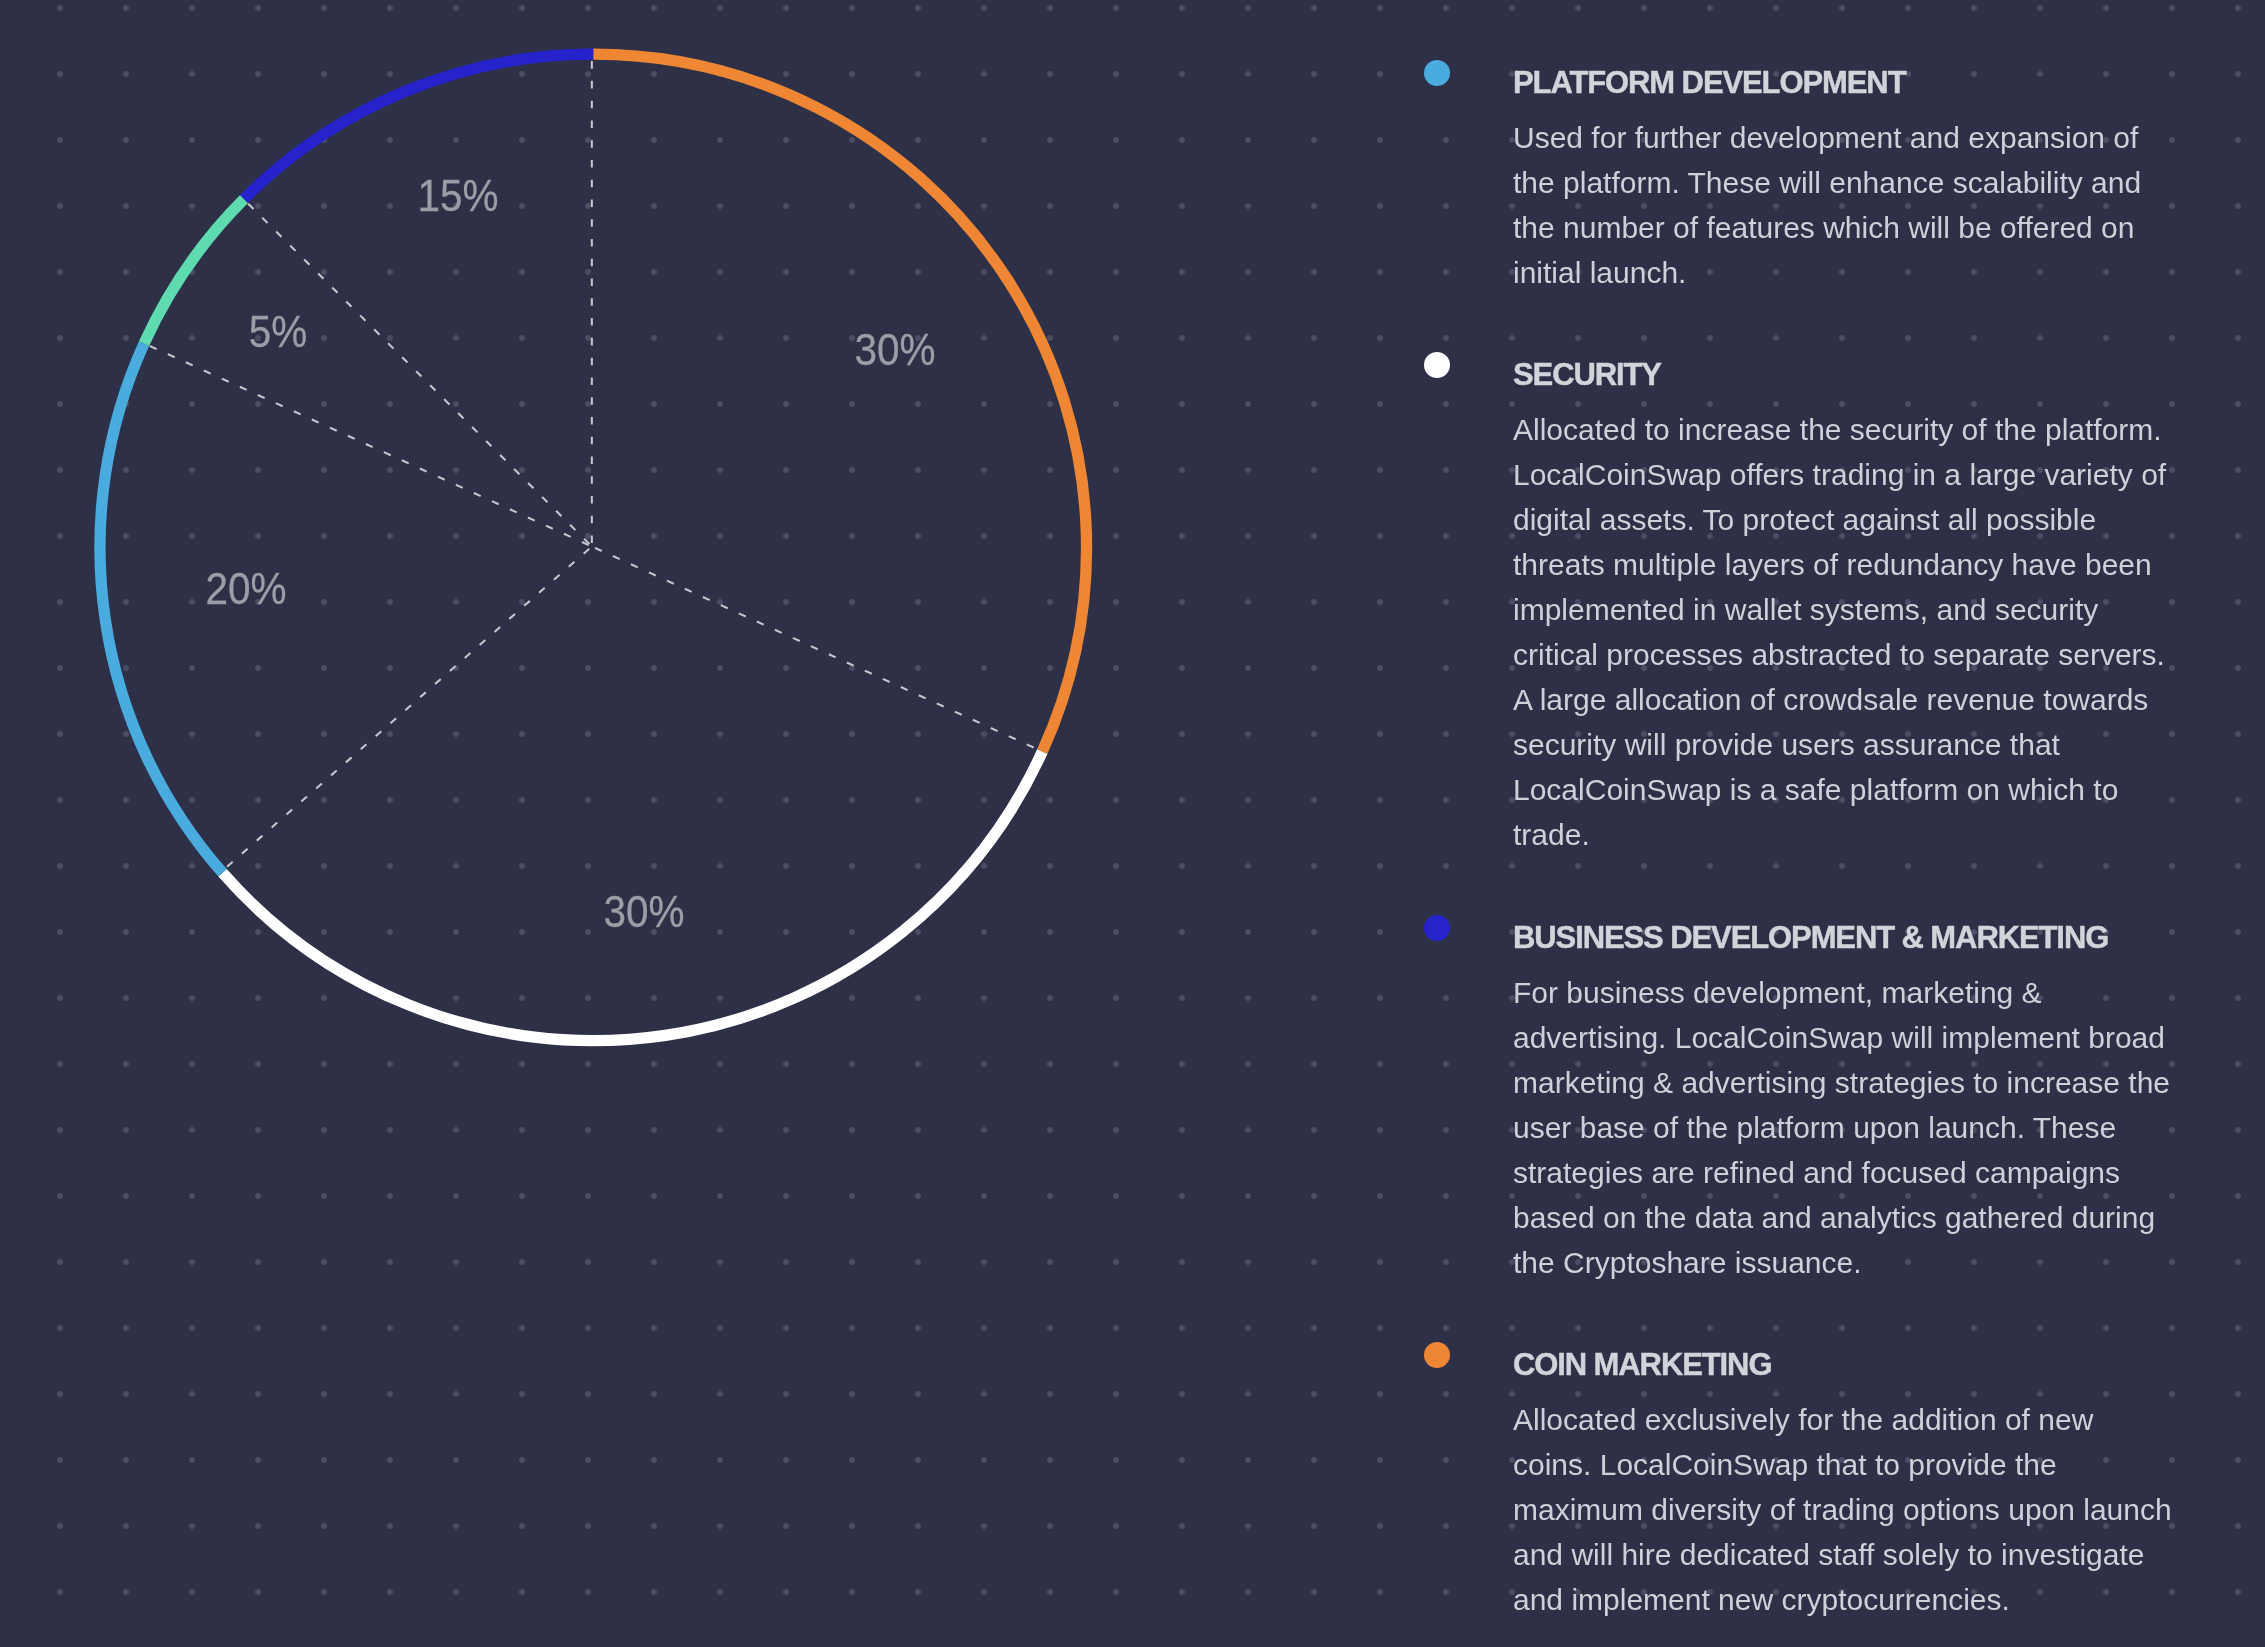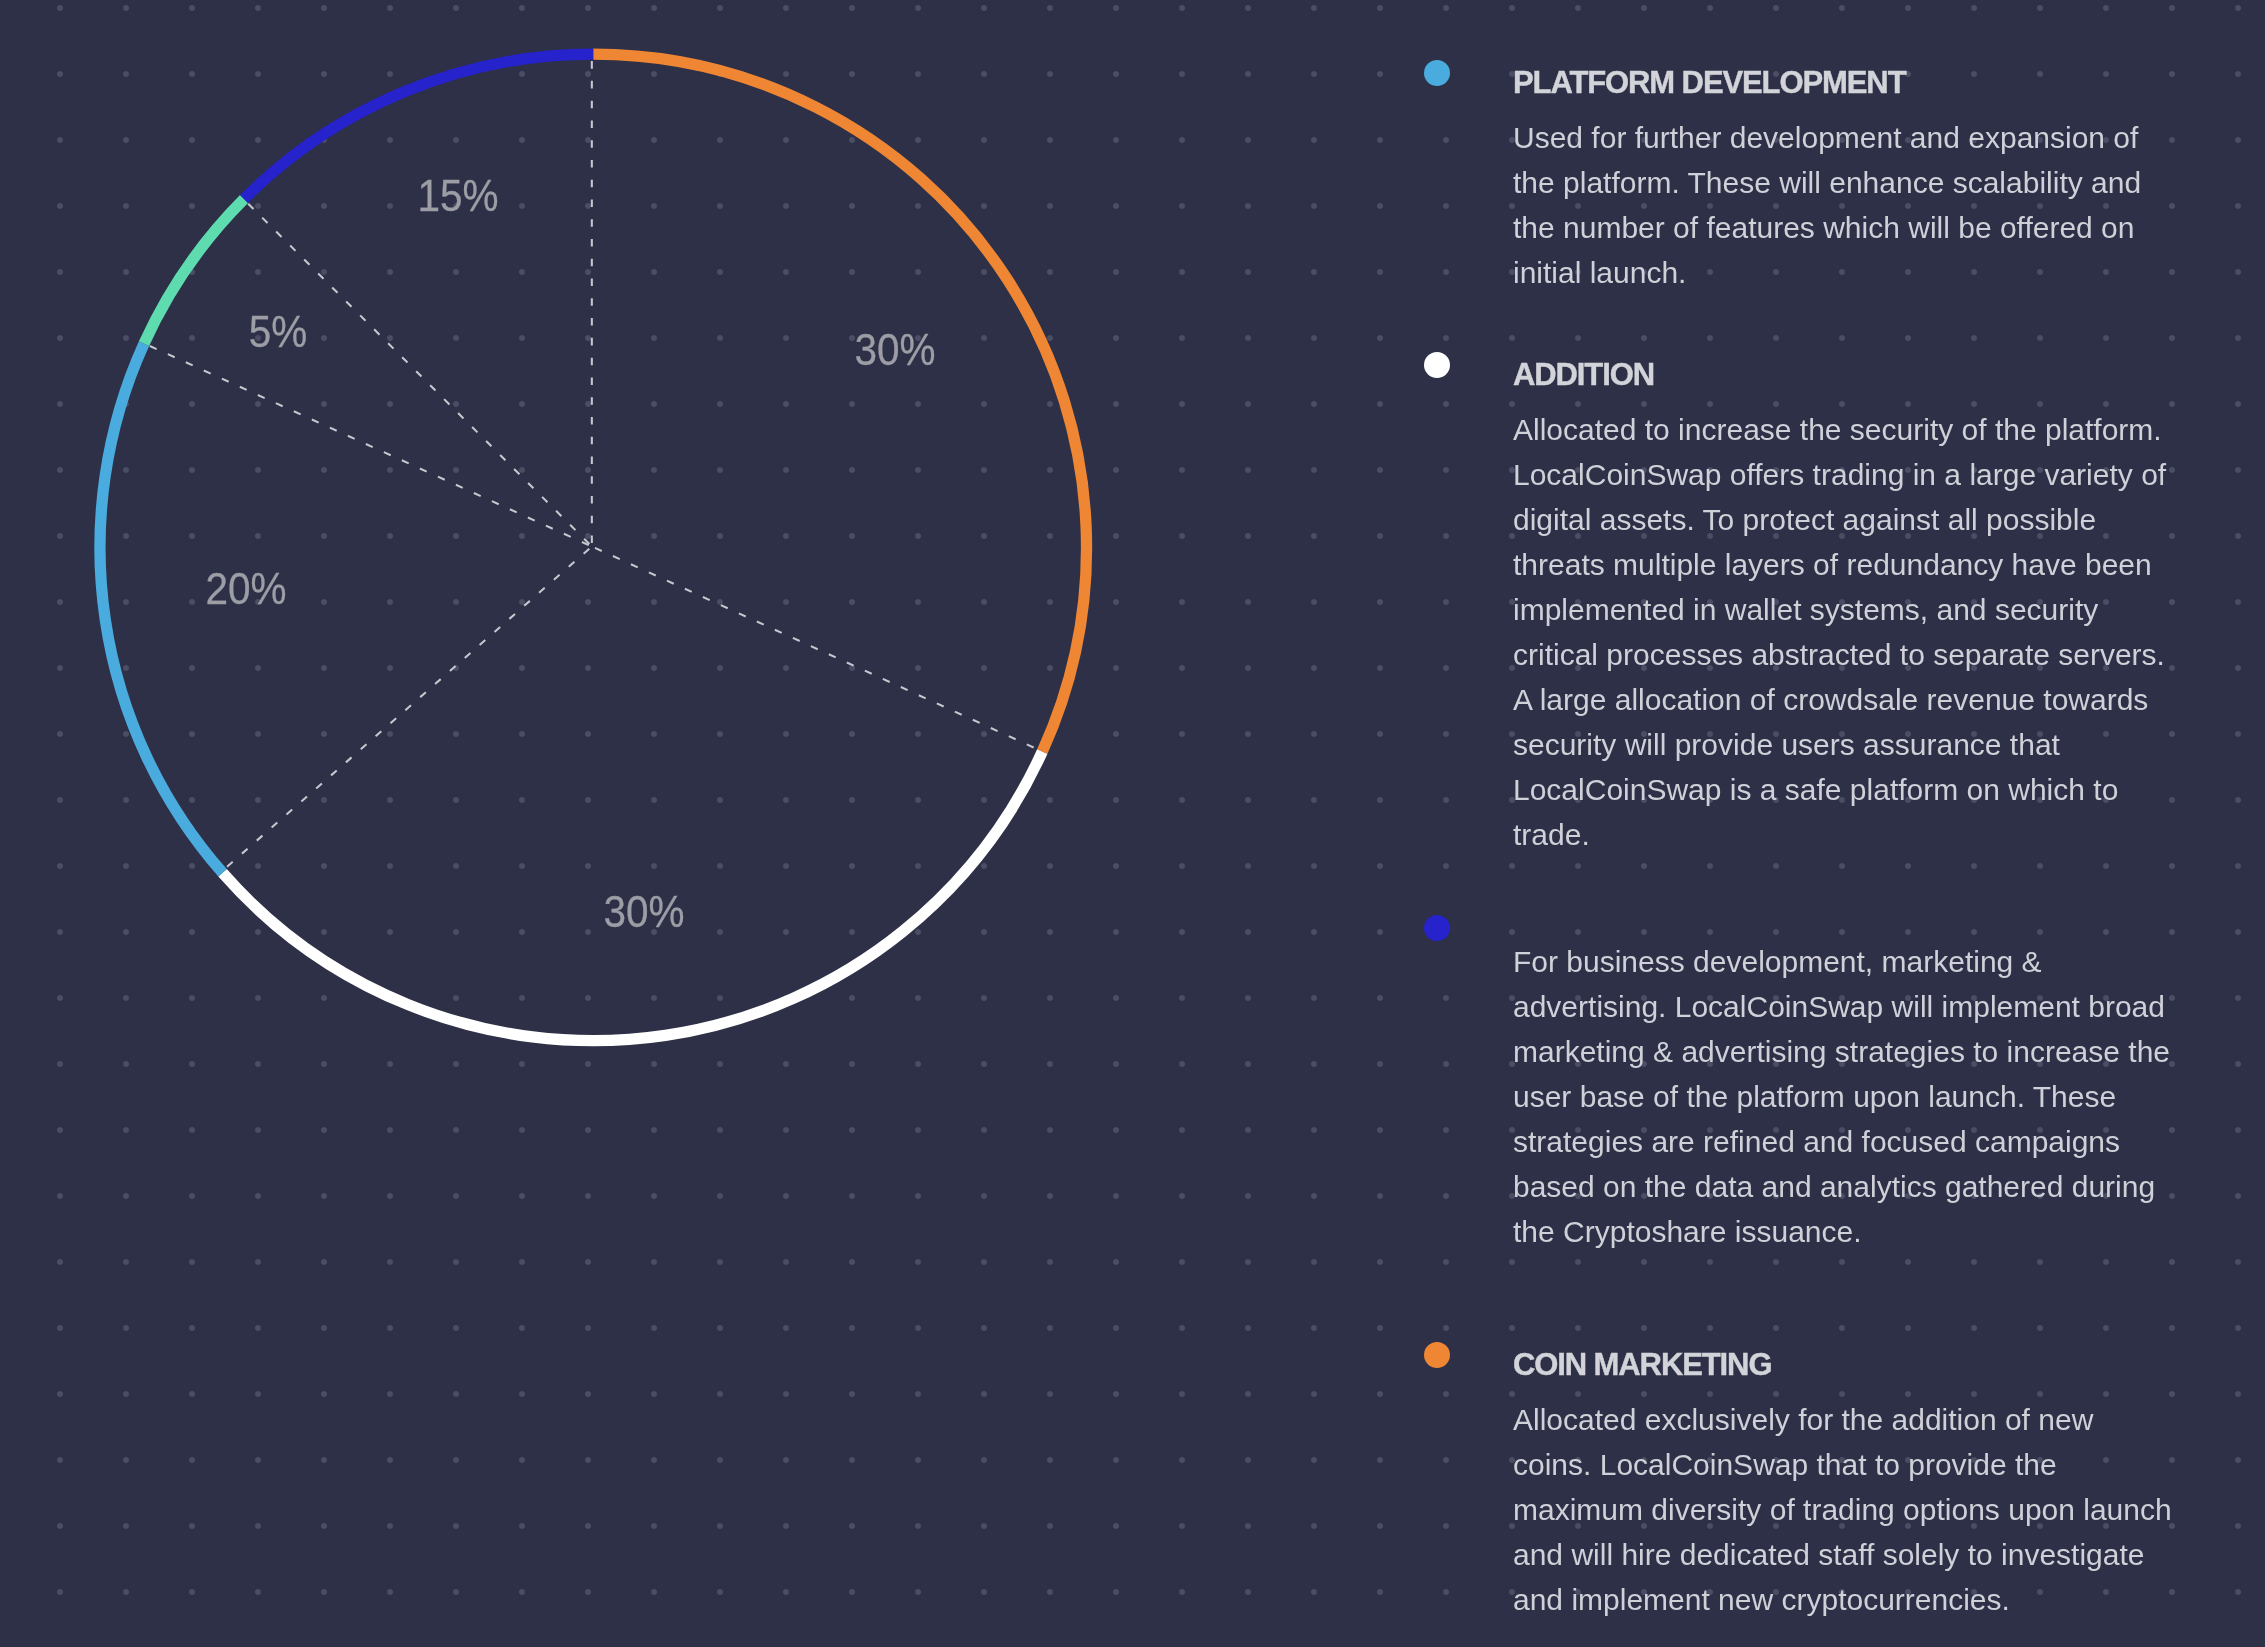--- a/index.html
+++ b/index.html
@@ -48,27 +48,28 @@
     <div class="item" style="top:55px">
       <span class="dot" style="background: rgb(74, 171, 222);"></span>
       <div class="ltext">
         <div class="head">PLATFORM DEVELOPMENT</div>
         <div class="body">Used for further development and expansion of the platform. These will enhance scalability and the number of features which will be offered on initial launch.</div>
       </div>
     </div>
     <div class="item" style="top:347px">
       <span class="dot" style="background: rgb(255, 255, 255);"></span>
       <div class="ltext">
-        <div class="head">ADDITION</div>
+        <div class="head">SECURITY</div>
         <div class="body">Allocated to increase the security of the platform. LocalCoinSwap offers trading in a large variety of digital assets. To protect against all possible threats multiple layers of redundancy have been implemented in wallet systems, and security critical processes abstracted to separate servers. A large allocation of crowdsale revenue towards security will provide users assurance that LocalCoinSwap is a safe platform on which to trade.</div>
       </div>
     </div>
     <div class="item" style="top:910px">
       <span class="dot" style="background: rgb(38, 34, 204);"></span>
       <div class="ltext">
+        <div class="head">BUSINESS DEVELOPMENT &amp; MARKETING</div>
         <div class="body">For business development, marketing &amp; advertising. LocalCoinSwap will implement broad marketing &amp; advertising strategies to increase the user base of the platform upon launch. These strategies are refined and focused campaigns based on the data and analytics gathered during the Cryptoshare issuance.</div>
       </div>
     </div>
     <div class="item" style="top:1337px">
       <span class="dot" style="background: rgb(238, 134, 52);"></span>
       <div class="ltext">
         <div class="head">COIN MARKETING</div>
         <div class="body">Allocated exclusively for the addition of new coins. LocalCoinSwap that to provide the maximum diversity of trading options upon launch and will hire dedicated staff solely to investigate and implement new cryptocurrencies.</div>
       </div>
     </div>

